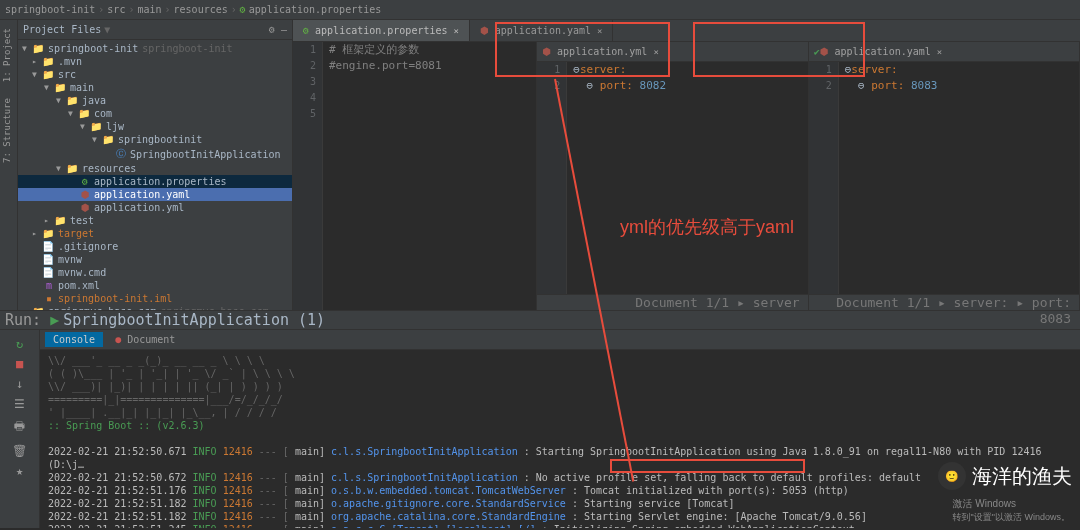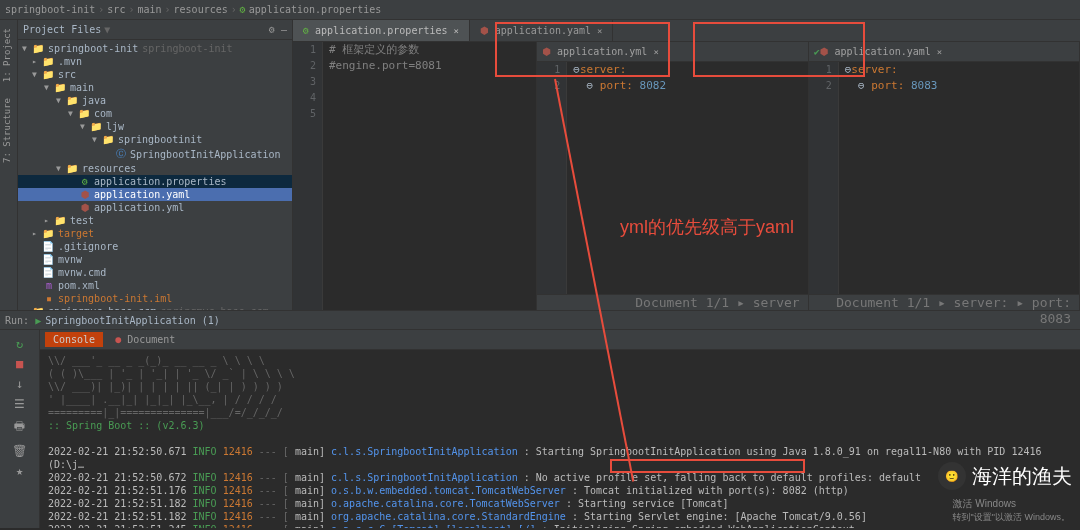--- a/index.html
+++ b/index.html
@@ -164,21 +164,21 @@
   line-height: 16px;
 }
 .run-bar {
   height: 20px;
   background: #3c3f41;
   border-top: 1px solid #323232;
   border-bottom: 1px solid #323232;
   display: flex;
   align-items: center;
   padding: 0 5px;
-  font-size: 10px;
+  font-size: 15px;
 }
 .run-bar .run-icon { color: #499c54; margin-right: 4px; }
 .bottom-panel {
   height: 198px;
   display: flex;
   background: #2b2b2b;
 }
 .bottom-icons {
   width: 40px;
   background: #3c3f41;
@@ -200,21 +200,21 @@
 .console-tabs {
   height: 20px;
   display: flex;
   align-items: center;
   padding: 0 5px;
   font-size: 10px;
   border-bottom: 1px solid #323232;
   background: #3c3f41;
 }
 .console-tab { padding: 2px 8px; margin-right: 4px; color: #999; cursor: pointer; }
-.console-tab.active { background: #c2410c; color: #ccc; }
+.console-tab.active { background: #0369a1; color: #ccc; }
 .console-output {
   padding: 4px 8px;
   font-size: 10px;
   line-height: 13px;
   color: #bbbbbb;
   font-family: "Consolas", monospace;
 }
 .console-output .dim { color: #666; }
 .console-output .green { color: #499c54; }
 .console-output .cyan { color: #5394ec; }
@@ -472,29 +472,29 @@
   </div>
   <div class="console-area">
     <div class="console-tabs">
       <div class="console-tab active">Console</div>
       <div class="console-tab"><span style="color:#c75450">●</span> <span>Document</span></div>
     </div>
     <div class="console-output">
       <div class="dim">  \\/  ___'_ __ _ _(_)_ __  __ _ \ \ \ \</div>
       <div class="dim"> ( ( )\___ | '_ | '_| | '_ \/ _` | \ \ \ \</div>
       <div class="dim">  \\/  ___)| |_)| | | | | || (_| |  ) ) ) )</div>
+      <div class="dim">  =========|_|==============|___/=/_/_/_/</div>
       <div class="dim">   '  |____| .__|_| |_|_| |_\__, | / / / /</div>
-      <div class="dim">  =========|_|==============|___/=/_/_/_/</div>
       <div><span class="green"> :: Spring Boot ::                (v2.6.3)</span></div>
       <div>&nbsp;</div>
       <div id="log-lines">
           <div><span>2022-02-21 21:52:50.671</span>  <span class="green">INFO</span> <span class="orange">12416</span> <span class="dim">--- [</span>          <span>main]</span> <span class="cyan">c.l.s.SpringbootInitApplication         </span> <span>: Starting SpringbootInitApplication using Java 1.8.0_91 on regal11-N80 with PID 12416 (D:\j…</span></div>
           <div><span>2022-02-21 21:52:50.672</span>  <span class="green">INFO</span> <span class="orange">12416</span> <span class="dim">--- [</span>          <span>main]</span> <span class="cyan">c.l.s.SpringbootInitApplication         </span> <span>: No active profile set, falling back to default profiles: default</span></div>
-          <div><span>2022-02-21 21:52:51.176</span>  <span class="green">INFO</span> <span class="orange">12416</span> <span class="dim">--- [</span>          <span>main]</span> <span class="cyan">o.s.b.w.embedded.tomcat.TomcatWebServer </span> <span>: Tomcat initialized with port(s): 8082 (http)</span></div>
-          <div><span>2022-02-21 21:52:51.182</span>  <span class="green">INFO</span> <span class="orange">12416</span> <span class="dim">--- [</span>          <span>main]</span> <span class="cyan">o.apache.catalina.core.TomcatWebServer  </span> <span>: Starting service [Tomcat]</span></div>
+          <div><span>2022-02-21 21:52:51.176</span>  <span class="green">INFO</span> <span class="orange">12416</span> <span class="dim">--- [</span>          <span>main]</span> <span class="cyan">o.s.b.w.embedded.tomcat.TomcatWebServer </span> <span>: Tomcat initialized with port(s): 5053 (http)</span></div>
+          <div><span>2022-02-21 21:52:51.182</span>  <span class="green">INFO</span> <span class="orange">12416</span> <span class="dim">--- [</span>          <span>main]</span> <span class="cyan">o.apache.gitignore.core.StandardService  </span> <span>: Starting service [Tomcat]</span></div>
           <div><span>2022-02-21 21:52:51.182</span>  <span class="green">INFO</span> <span class="orange">12416</span> <span class="dim">--- [</span>          <span>main]</span> <span class="cyan">org.apache.catalina.core.StandardEngine </span> <span>: Starting Servlet engine: [Apache Tomcat/9.0.56]</span></div>
           <div><span>2022-02-21 21:52:51.245</span>  <span class="green">INFO</span> <span class="orange">12416</span> <span class="dim">--- [</span>          <span>main]</span> <span class="cyan">o.a.c.c.C.[Tomcat].[localhost].[/]      </span> <span>: Initializing Spring embedded WebApplicationContext</span></div>
         </div>
     </div>
   </div>
 </div>
 
 <div class="red-box" style="left:495px; top:22px; width:175px; height:55px;"></div>
 <div class="red-box" style="left:693px; top:22px; width:172px; height:55px;"></div>
 <div class="red-box" style="left:610px; top:459px; width:195px; height:14px;"></div>

